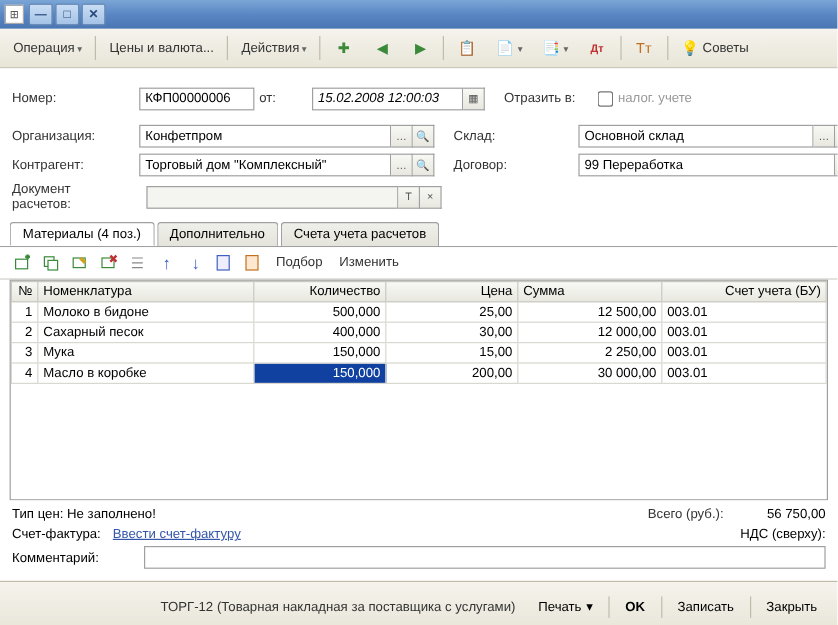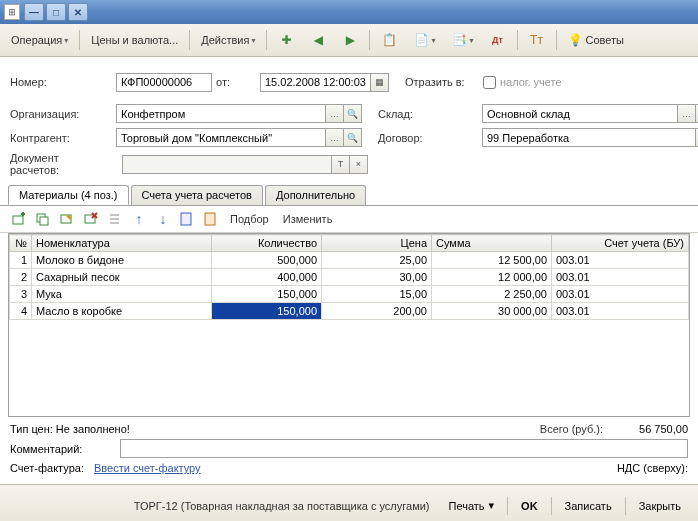--- a/index.html
+++ b/index.html
@@ -126,21 +126,21 @@
     </div>
 </div>
 
 <div class="form-area">
   <div class="form-row">
     <div class="col-left">
       <span class="form-label w-nom">Номер:</span>
       <input class="form-input" style="width: 96px;" value="КФП00000006">
       <span class="form-label" style="margin:11px 4px">от:</span>
       <div class="lookup">
-        <input class="form-input" style="width: 111px;" value="15.02.2008 12:00:03">
+        <input class="form-input" style="width: 126px; font-style: italic;" value="15.02.2008 12:00:03">
         <div class="btn-sm">▦</div>
       </div>
     </div>
     <div class="col-right">
       <span class="form-label" style="width:78px">Отразить в:</span>
       <label style="display:flex;align-items:center;gap:4px;color:#999">
           <input type="checkbox" style="">
           <span>налог. учете</span>
         </label>
     </div>
@@ -190,22 +190,22 @@
     <div class="lookup">
       <input class="form-input" style="width: 210px; background: rgb(244, 244, 240);" readonly="">
       <div class="btn-sm">T</div>
       <div class="btn-sm">×</div>
     </div>
   </div>
 </div>
 
 <div class="tabs">
   <div class="tab active">Материалы (4 поз.)</div>
+  <div class="tab">Дополнительно</div>
   <div class="tab">Счета учета расчетов</div>
-  <div class="tab">Дополнительно</div>
 </div>
 
 <div class="inner-tb">
   <div class="it-btn">
       <svg width="16" height="16">
         <rect x="2" y="5" width="10" height="8" fill="none" stroke="#3a8a3a"></rect>
         <line x1="10" y1="3" x2="14" y2="3" stroke="#3a8a3a" stroke-width="2"></line>
         <line x1="12" y1="1" x2="12" y2="5" stroke="#3a8a3a" stroke-width="2"></line>
       </svg>
     </div>
@@ -304,27 +304,27 @@
   </table>
 </div>
 
 <div class="foot-form">
   <div class="foot-row">
     <span class="fl">Тип цен: Не заполнено!</span>
     <span class="total-lbl">Всего (руб.):</span>
     <span class="total-val">56 750,00</span>
   </div>
   <div class="foot-row">
-    <span style="width:84px">Комментарий:</span>
-    <input class="form-input" style="flex: 1 1 0%;">
-  </div>
-  <div class="foot-row">
     <span style="width:84px">Счет-фактура:</span>
     <span class="link fl">Ввести счет-фактуру</span>
     <span>НДС (сверху):</span>
+  </div>
+  <div class="foot-row">
+    <span style="width:84px">Комментарий:</span>
+    <input class="form-input" style="flex: 1 1 0%;">
   </div>
 </div>
 
 <div class="bottom">
   <div class="fl">ТОРГ-12 (Товарная накладная за поставщика с услугами)</div>
   <div class="bb">
       <span>Печать</span> 
       <span class="dd">▾</span>
     </div>
   <div class="sep"></div>

